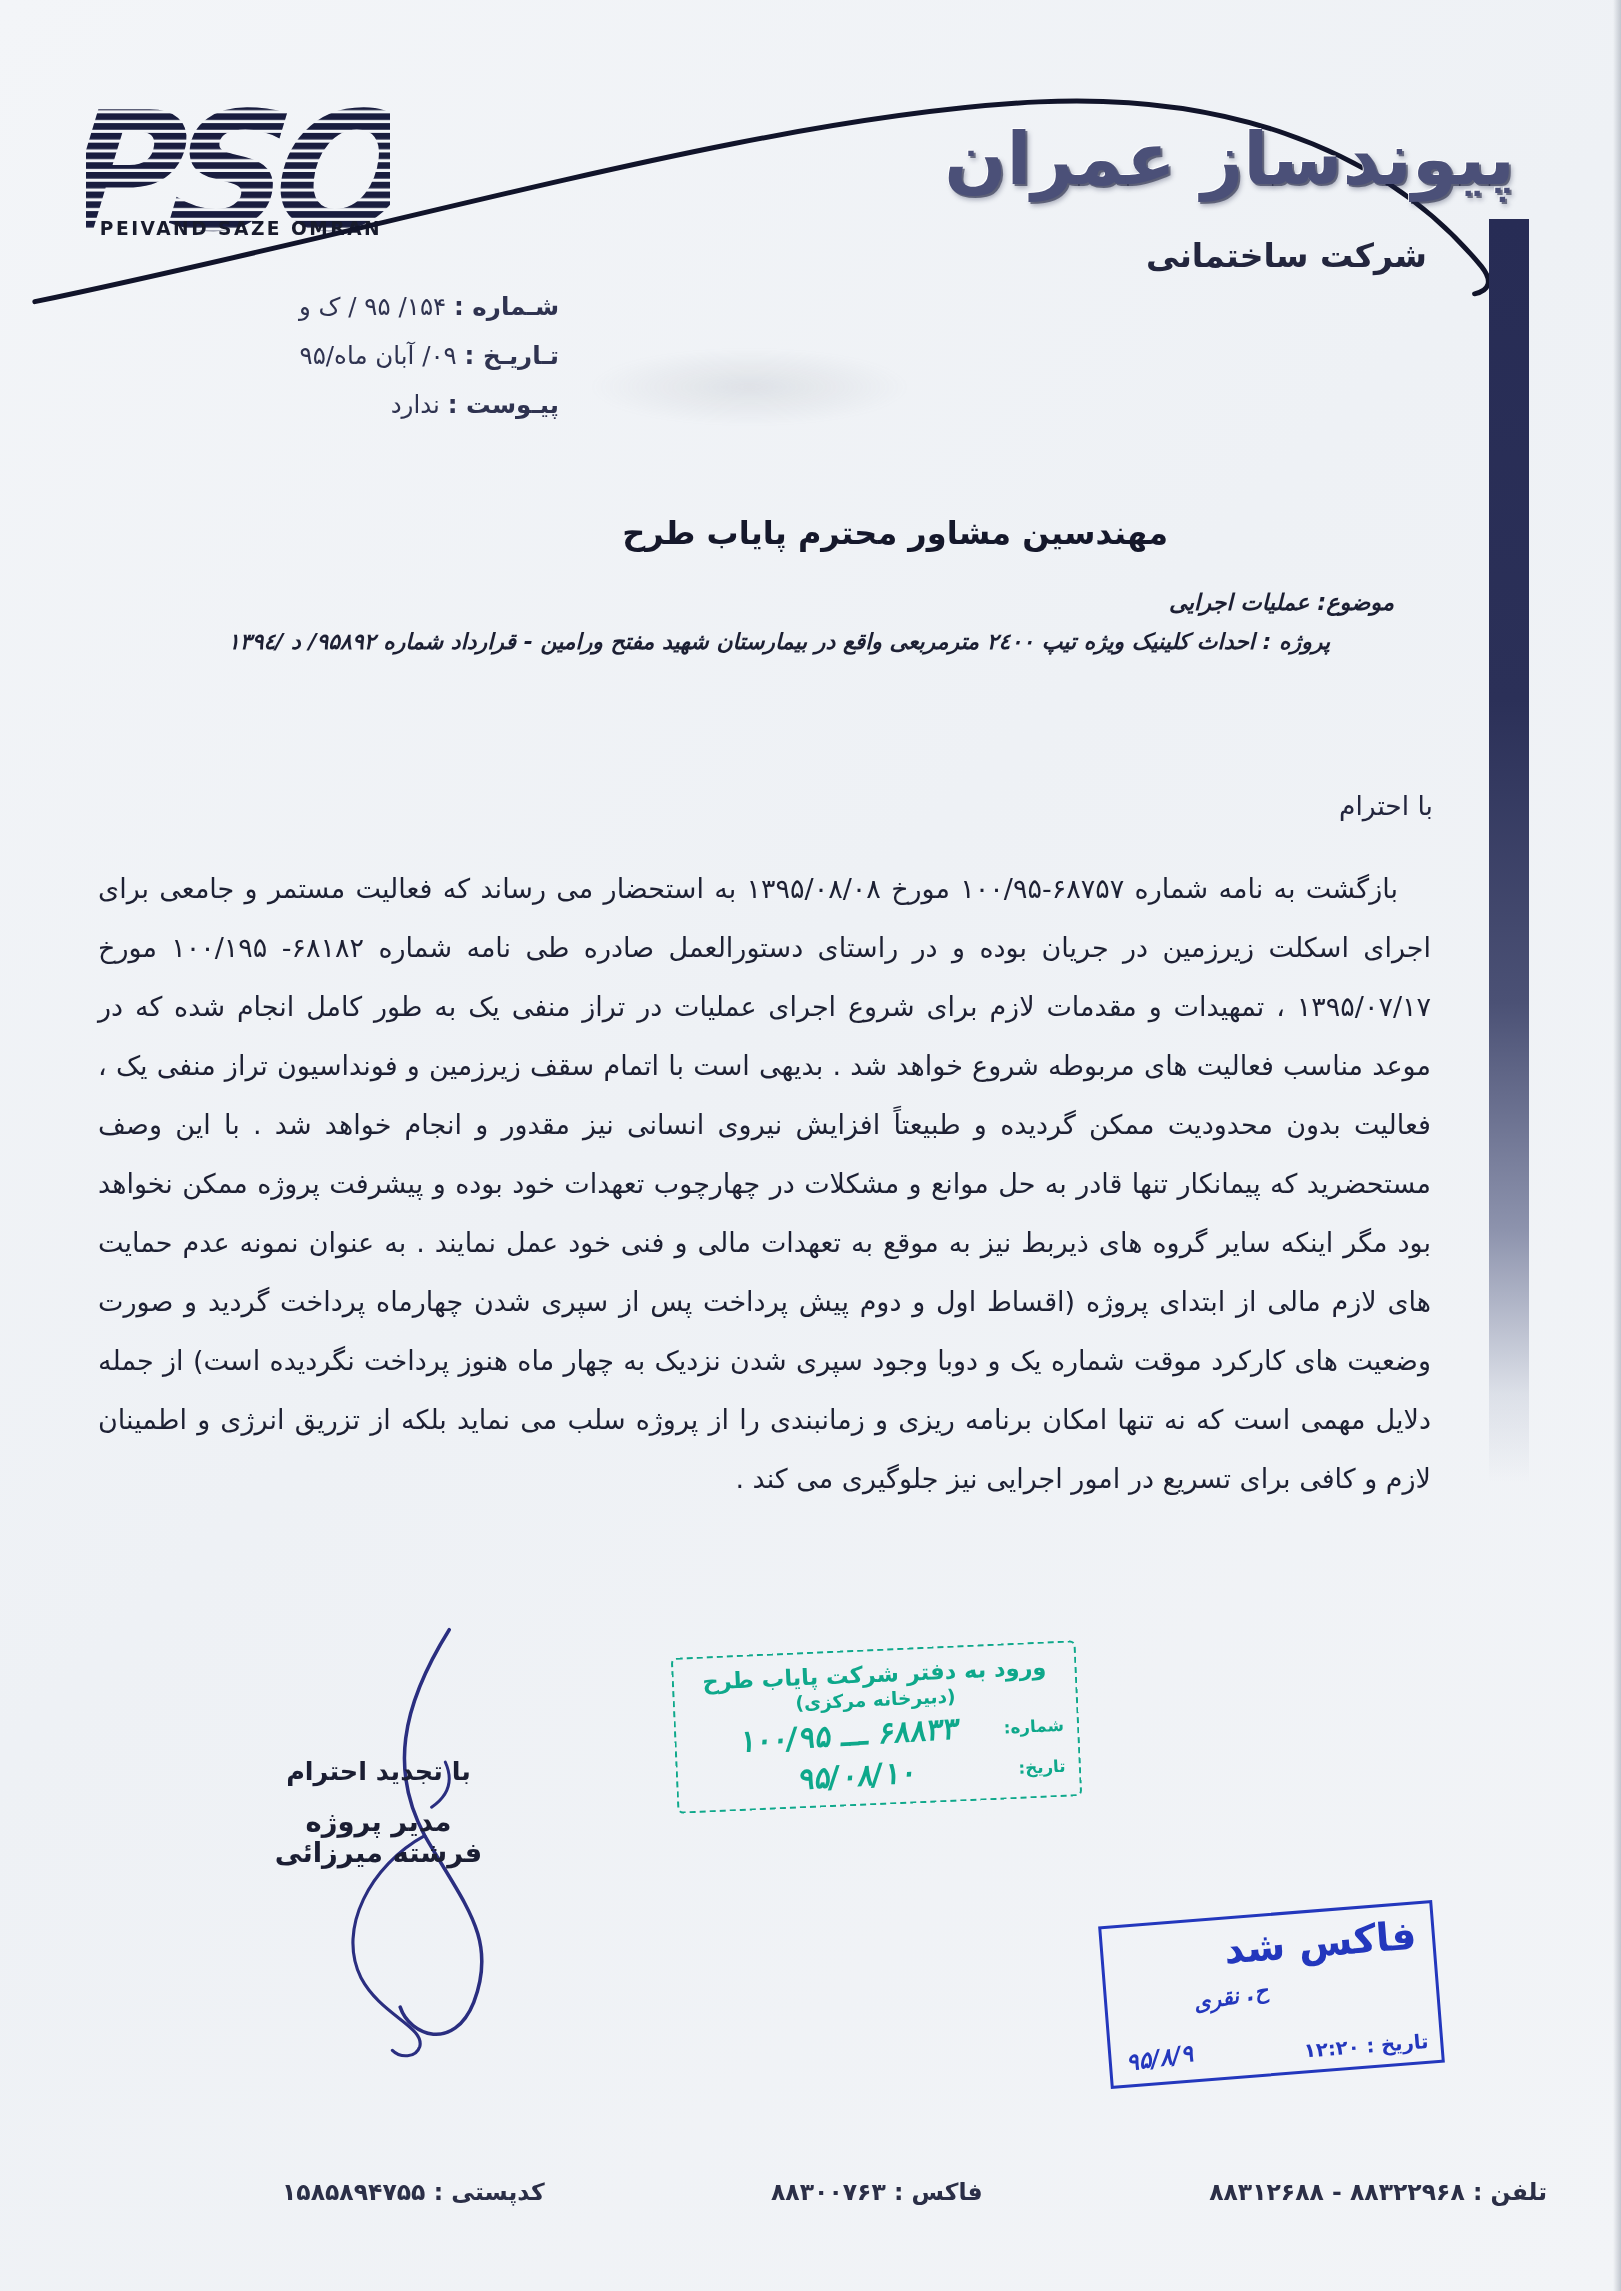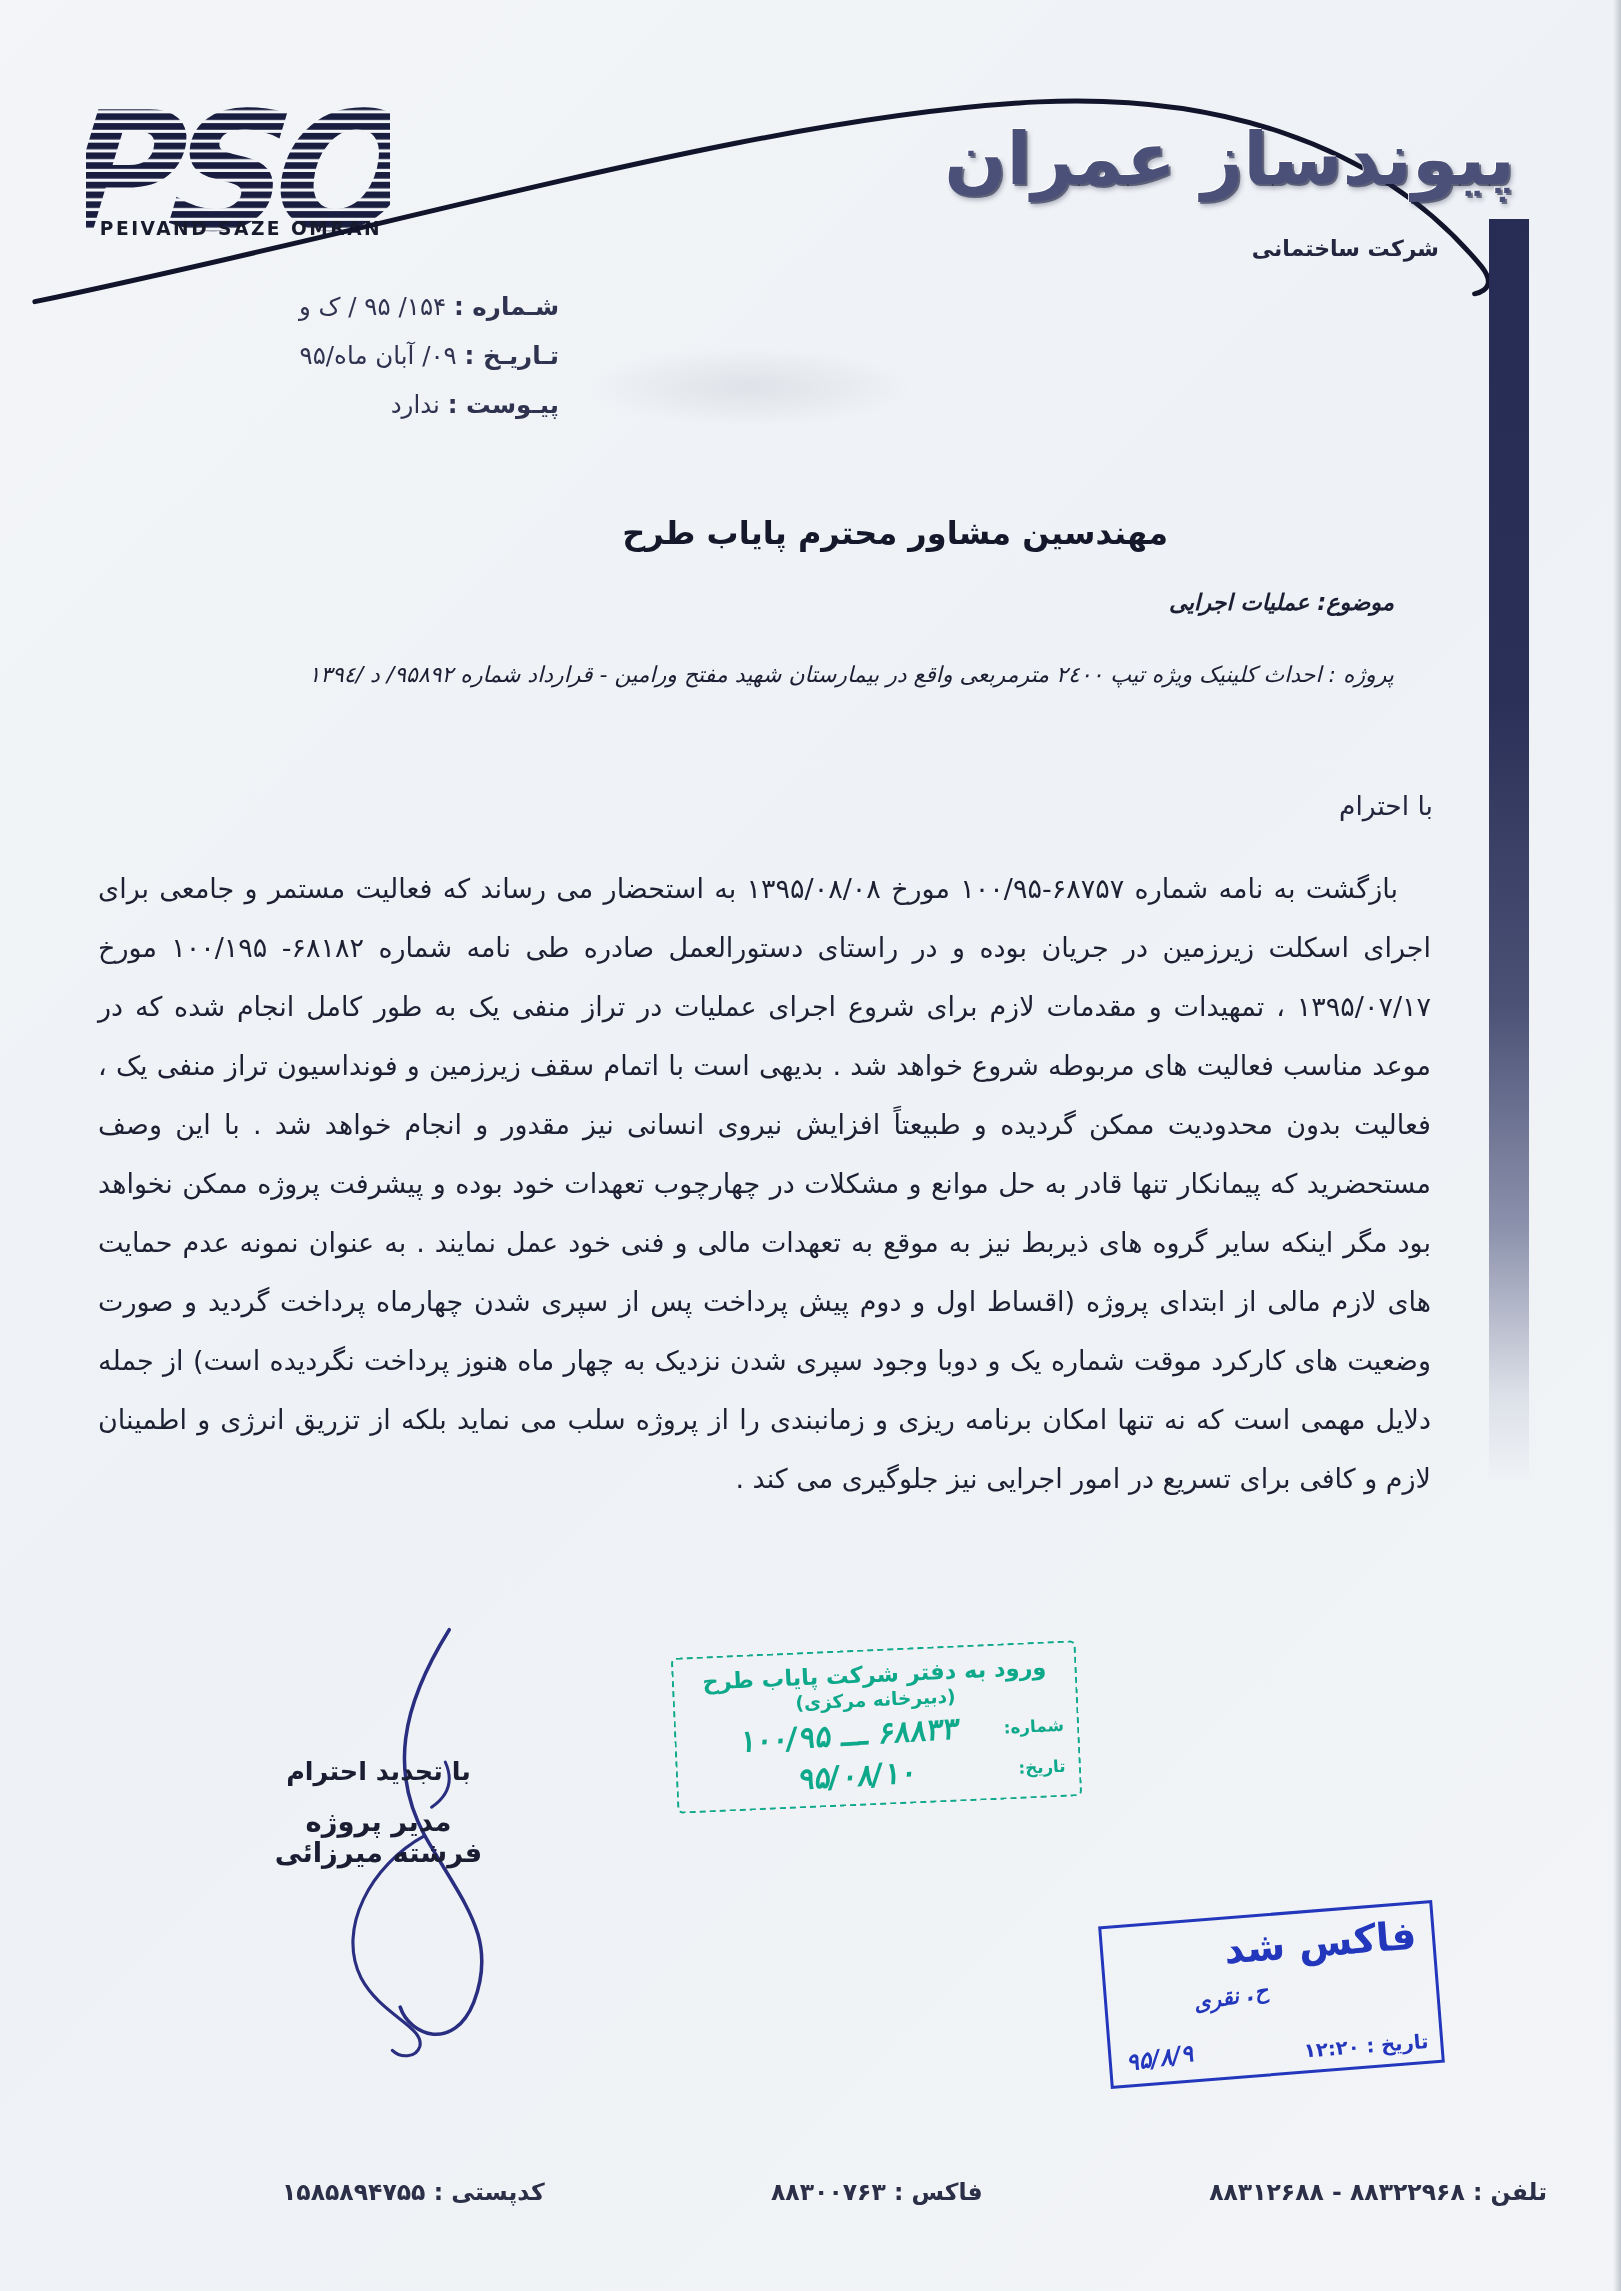--- a/index.html
+++ b/index.html
@@ -13,30 +13,30 @@
   
   .scan-edge-right{right:0;top:0;width:7.8px;height:100%;background:linear-gradient(to left,#c2c7cf,rgba(255,255,255,0));}
   .scan-smudge{left:588px;top:348px;width:323px;height:78px;background:radial-gradient(ellipse at center,rgba(120,128,140,.14),rgba(120,128,140,0) 70%);filter:blur(2px);}
   
   .logo-svg{left:86px;top:84px;}
   .logo-tagline{left:94px;top:218px;width:294px;text-align:center;font-size:18.6px;font-weight:600;letter-spacing:2.5px;color:#181b2c;}
   .swoosh{left:0;top:0;}
   .fa-callig{right:106px;top:116px;font-size:73px;font-weight:bold;color:#4b5078;
     text-shadow:2px 2px 0 rgba(24,27,58,.55),-1px -1px 0 rgba(255,255,255,.85),2.9px 3.9px 4.9px rgba(40,45,80,.35);
     letter-spacing:-2px;}
-  .fa-type{right:182px;top:236px;font-size:22px;font-weight:bold;color:#23263e;letter-spacing:1px;}
+  .fa-type{right:194px;top:236px;font-size:33px;font-weight:bold;color:#23263e;letter-spacing:1px;}
   .vbar{left:1489px;top:219px;width:40px;height:1264px;
     background:linear-gradient(to bottom,#272c55 0%,#2b3058 38%,#4b5175 62%,#8d93ad 80%,rgba(160,168,190,.25) 93%,rgba(160,168,190,0) 100%);}
   
   .refblock{left:165px;top:282px;width:394px;font-size:24.5px;line-height:49px;color:#2f3350;text-align:right;}
   .refblock .lbl{font-weight:600;}
   
   .recipient{right:453px;top:514px;font-size:32px;font-weight:800;color:#15182b;}
   .subject-line{right:227px;top:589px;font-size:22.5px;font-weight:bold;font-style:italic;color:#1c1f33;}
-  .project-line{right:227px;top:662px;width:1166px;font-size:22px;font-weight:normal;font-style:italic;color:#1c1f33;text-align:right;white-space:nowrap;}
+  .project-line{right:227px;top:629px;width:1166px;font-size:22px;font-weight:bold;font-style:italic;color:#1c1f33;text-align:left;white-space:nowrap;}
   .salutation{right:188px;top:790px;font-size:26.5px;color:#23263e;}
   
   .body-text{left:98px;top:859px;width:1333px;font-size:27px;line-height:59px;color:#1d2033;
     text-align:justify;text-indent:33px;direction:rtl;}
   
   .closing{left:243px;top:1756px;width:271px;text-align:center;direction:rtl;color:#1b1e33;}
   .closing .c1{font-size:25.5px;font-weight:bold;margin-bottom:20px;}
   .closing .c2{font-size:27.4px;font-weight:bold;}
   .closing .c3{font-size:27.4px;font-weight:bold;}
   .sig-svg{left:253px;top:1615px;}

